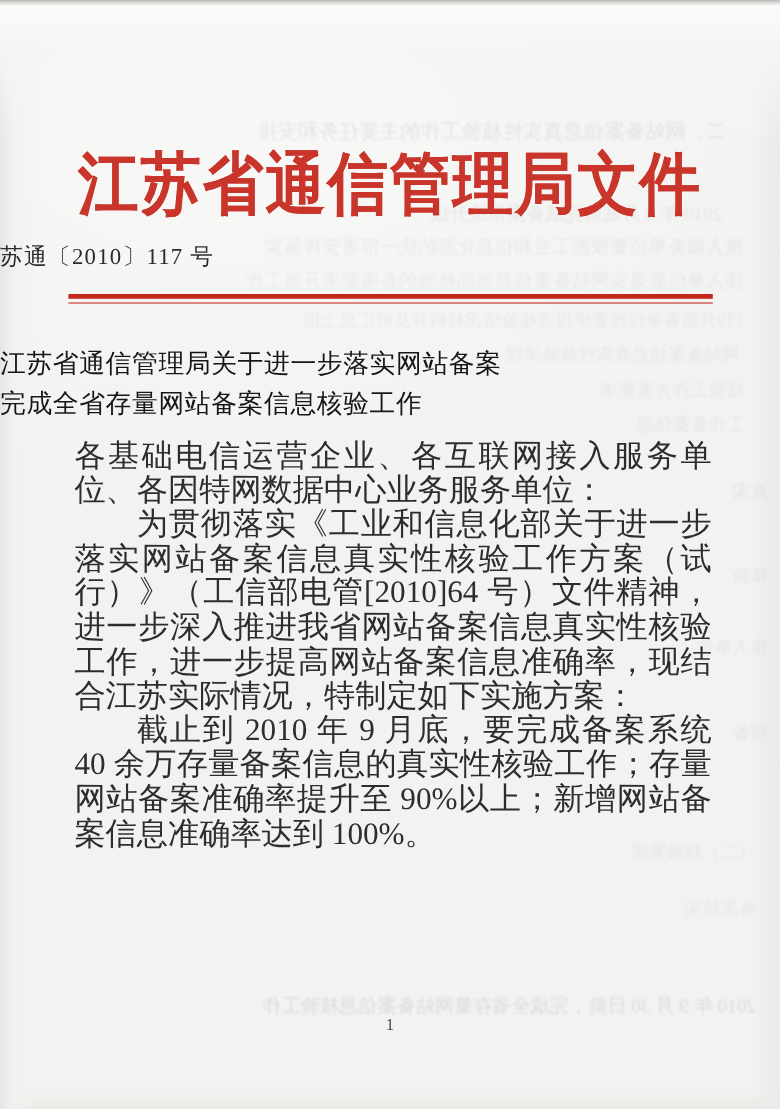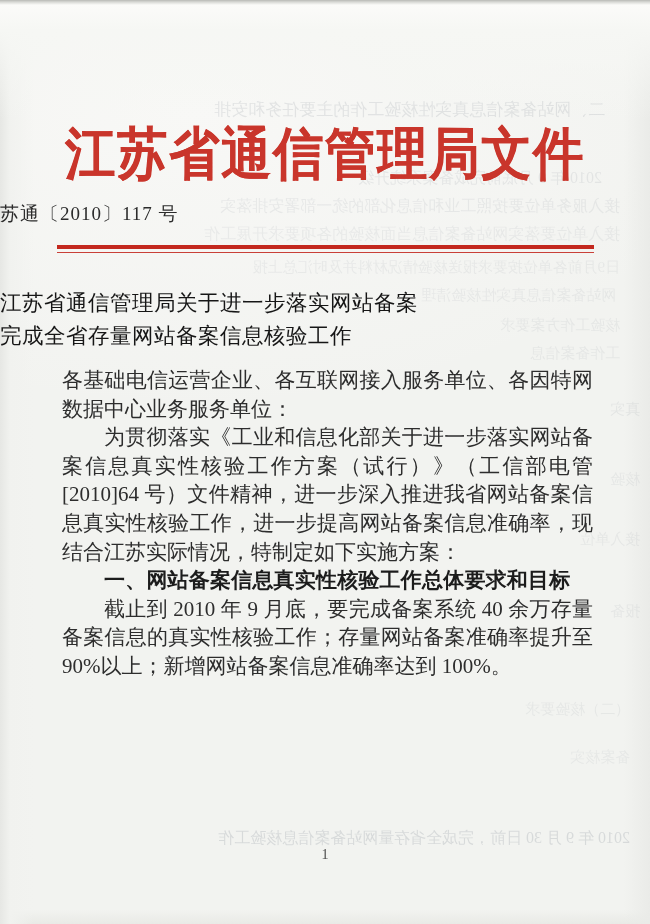--- a/index.html
+++ b/index.html
@@ -40,21 +40,21 @@
   .red-rule .thick{height:3.5px;background:#c3281e;}
   .red-rule .gap{height:3px;}
   .red-rule .thin{height:1.6px;background:#c94038;}
   .doc-title{
     position:absolute;top:287px;left:0;width:650px;
     text-align:left;font-size:21.5px;font-weight:normal;
     line-height:33px;color:#161616;letter-spacing:0.5px;
   }
   .body-text{
     position:absolute;top:366px;left:62px;width:531px;
-    font-size:21px;line-height:28.6px;color:#2d2d2d;
+    font-size:26px;line-height:28.6px;color:#2d2d2d;
     text-align:justify;
   }
   .body-text p{margin:0;text-indent:2em;}
   .body-text p.no-indent{text-indent:0;}
   .body-text p.heading{font-weight:bold;color:#1c1c1c;letter-spacing:0.2px;}
   .page-number{
     position:absolute;top:847px;left:0;width:650px;
     text-align:center;font-size:14px;color:#4a4a4a;
   }
 </style>
@@ -92,19 +92,18 @@
   </div>
 
   <div class="doc-title">
     <div>江苏省通信管理局关于进一步落实网站备案</div>
     <div>完成全省存量网站备案信息核验工作</div>
   </div>
 
   <div class="body-text">
     <p class="no-indent">各基础电信运营企业、各互联网接入服务单位、各因特网数据中心业务服务单位：</p>
     <p>为贯彻落实《工业和信息化部关于进一步落实网站备案信息真实性核验工作方案（试行）》（工信部电管[2010]64 号）文件精神，进一步深入推进我省网站备案信息真实性核验工作，进一步提高网站备案信息准确率，现结合江苏实际情况，特制定如下实施方案：</p>
-    <p class="heading">一、网站备案信息真实性核验工作总体要求和目标</p>
     <p>截止到 2010 年 9 月底，要完成备案系统 40 余万存量备案信息的真实性核验工作；存量网站备案准确率提升至 90%以上；新增网站备案信息准确率达到 100%。</p>
   </div>
 
   <div class="page-number">1</div>
 
 </div>
 
 </body></html>

